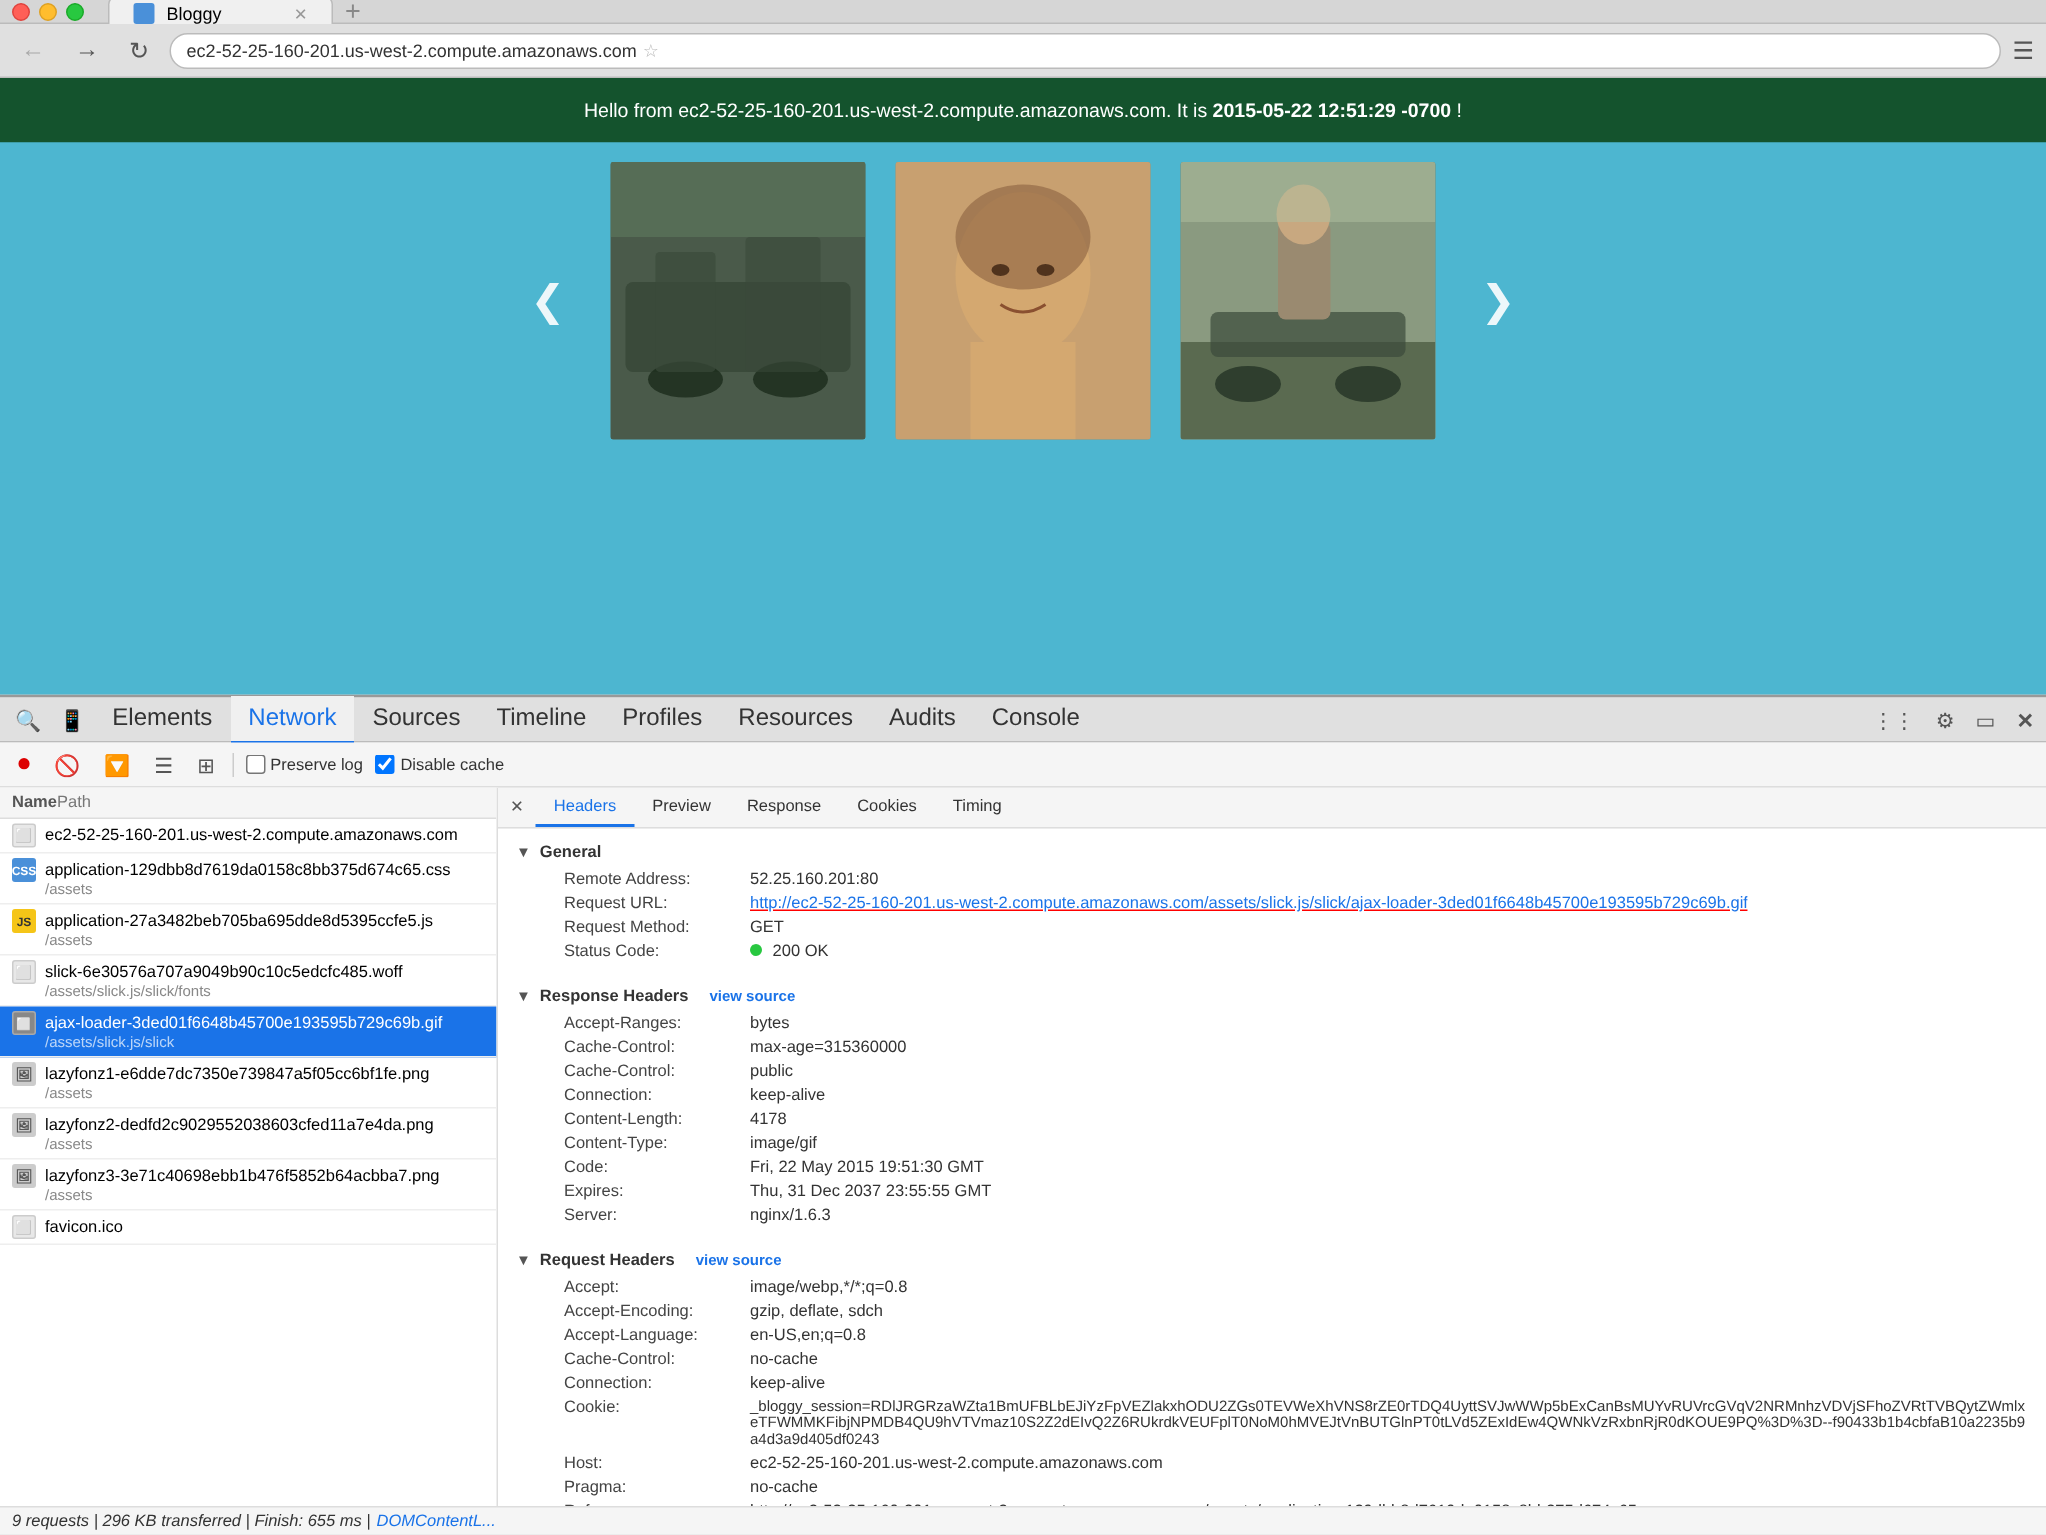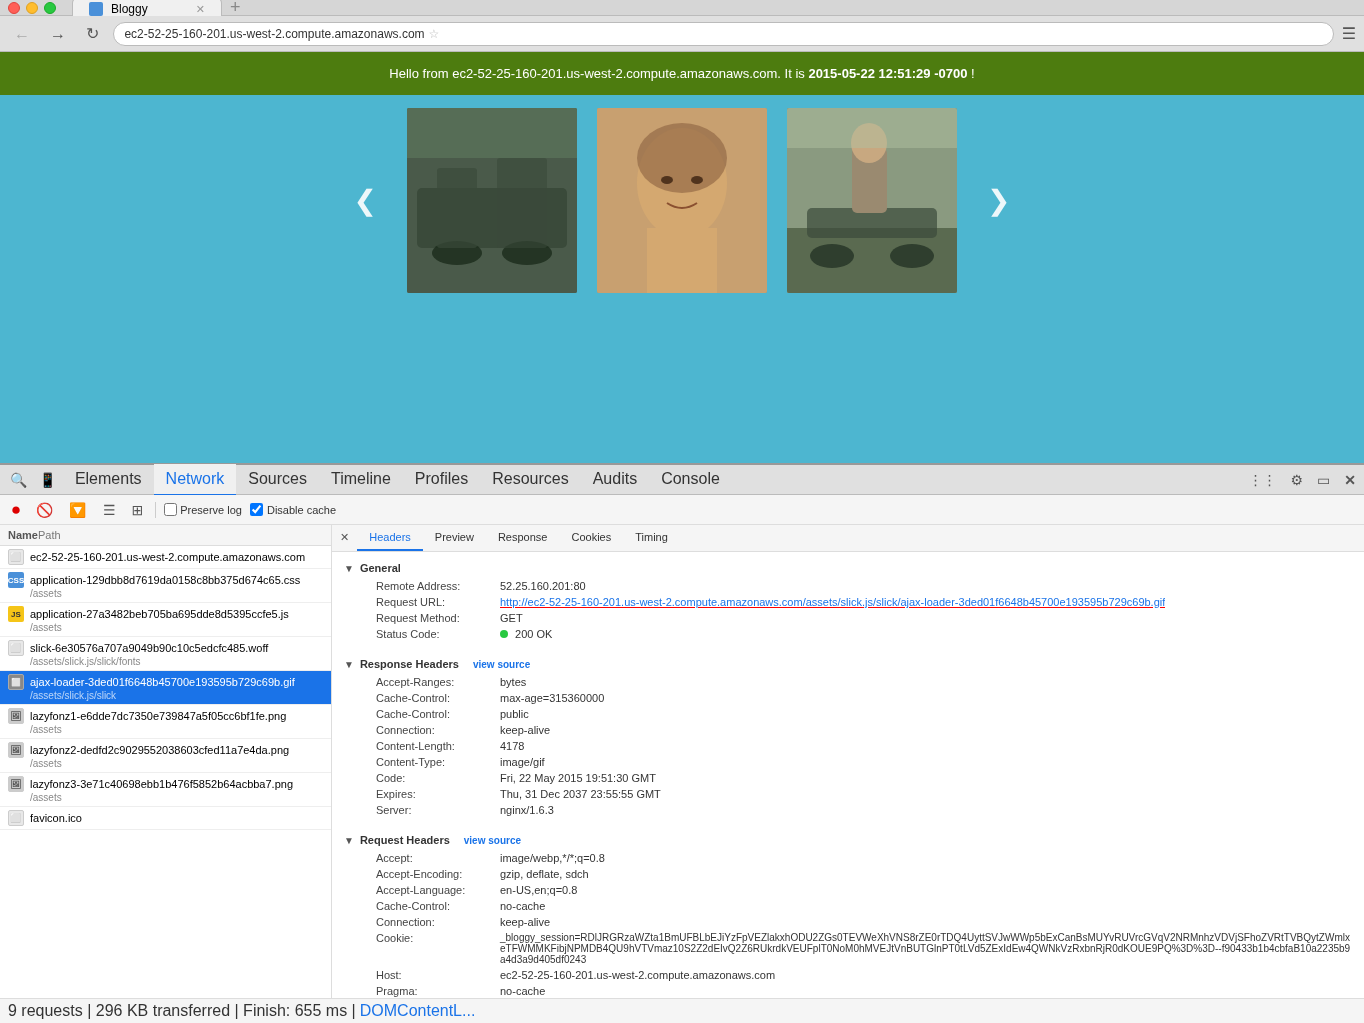--- a/index.html
+++ b/index.html
@@ -22,21 +22,21 @@
 
     .nav-bar { background: #e0e0e0; height: 36px; display: flex; align-items: center; padding: 0 8px; gap: 8px; border-bottom: 1px solid #bbb; }
     .nav-btn { background: none; border: none; color: #555; font-size: 16px; cursor: pointer; padding: 4px 6px; border-radius: 3px; }
     .nav-btn.disabled { color: #aaa; cursor: default; }
     .address-bar { flex: 1; height: 24px; border: 1px solid #bbb; border-radius: 12px; background: white; display: flex; align-items: center; padding: 0 10px; font-size: 12px; color: #333; }
     .star-icon { color: #bbb; margin-left: 4px; }
     .menu-icon { color: #555; font-size: 16px; }
 
     
     .page-content { flex: 1; background: #4db6d0; overflow: hidden; position: relative; }
-    .page-header-text { text-align: center; padding: 14px; font-size: 13px; color: #fff; background: #4d7c0f; }
+    .page-header-text { text-align: center; padding: 14px; font-size: 13px; color: #fff; background: #14532d; }
     .page-header-text strong { font-weight: bold; }
     .carousel-section { background: #4db6d0; padding: 10px 0 20px; display: flex; align-items: center; justify-content: center; gap: 0; position: relative; height: 220px; }
     .carousel-arrow { color: white; font-size: 28px; cursor: pointer; padding: 0 20px; opacity: 0.9; user-select: none; }
     .carousel-images { display: flex; gap: 0; align-items: center; }
     .img-placeholder { width: 170px; height: 185px; margin: 0 10px; border-radius: 2px; overflow: hidden; }
 
     
     .devtools { height: 560px; background: #f0f0f0; border-top: 2px solid #999; display: flex; flex-direction: column; }
     .devtools-tabs { display: flex; align-items: center; background: #e0e0e0; border-bottom: 1px solid #bbb; height: 30px; padding: 0 4px; }
     .devtools-tab { padding: 6px 12px; font-size: 16px; color: #333; cursor: pointer; border-bottom: 2px solid transparent; }
@@ -83,21 +83,21 @@
     .detail-row { display: flex; padding: 2px 0; padding-left: 16px; font-size: 11px; }
     .detail-key { color: #444; font-weight: 500; min-width: 140px; padding-left: 16px; }
     .detail-value { color: #333; word-break: break-all; }
     .detail-value.url-link { color: #1a73e8; text-decoration: underline; cursor: pointer; overflow: hidden; text-overflow: ellipsis; white-space: nowrap; max-width: 700px; }
     .detail-value.url-link.red-underline { color: #1a73e8; text-decoration-color: red; }
     .status-green { display: inline-block; width: 8px; height: 8px; border-radius: 50%; background: #28c840; margin-right: 4px; }
     .view-source-link { color: #1a73e8; font-size: 10px; cursor: pointer; margin-left: 8px; }
 
     .detail-value.cookie-value { color: #333; word-break: break-all; white-space: pre-wrap; font-size: 10px; }
 
-    .statusbar { background: #f5f5f5; border-top: 1px solid #ddd; padding: 3px 8px; font-size: 16px; color: #333; display: flex; gap: 4px; }
+    .statusbar { background: #f5f5f5; border-top: 1px solid #ddd; padding: 3px 8px; font-size: 11px; color: #333; display: flex; gap: 4px; font-style: italic; }
     .statusbar a { color: #1a73e8; cursor: pointer; }
 
     .preserve-log-label { display: flex; align-items: center; gap: 3px; font-size: 11px; }
   </style>
 </head>
 <body>
 
 <div class="browser-chrome">
 
   <div class="title-bar">

